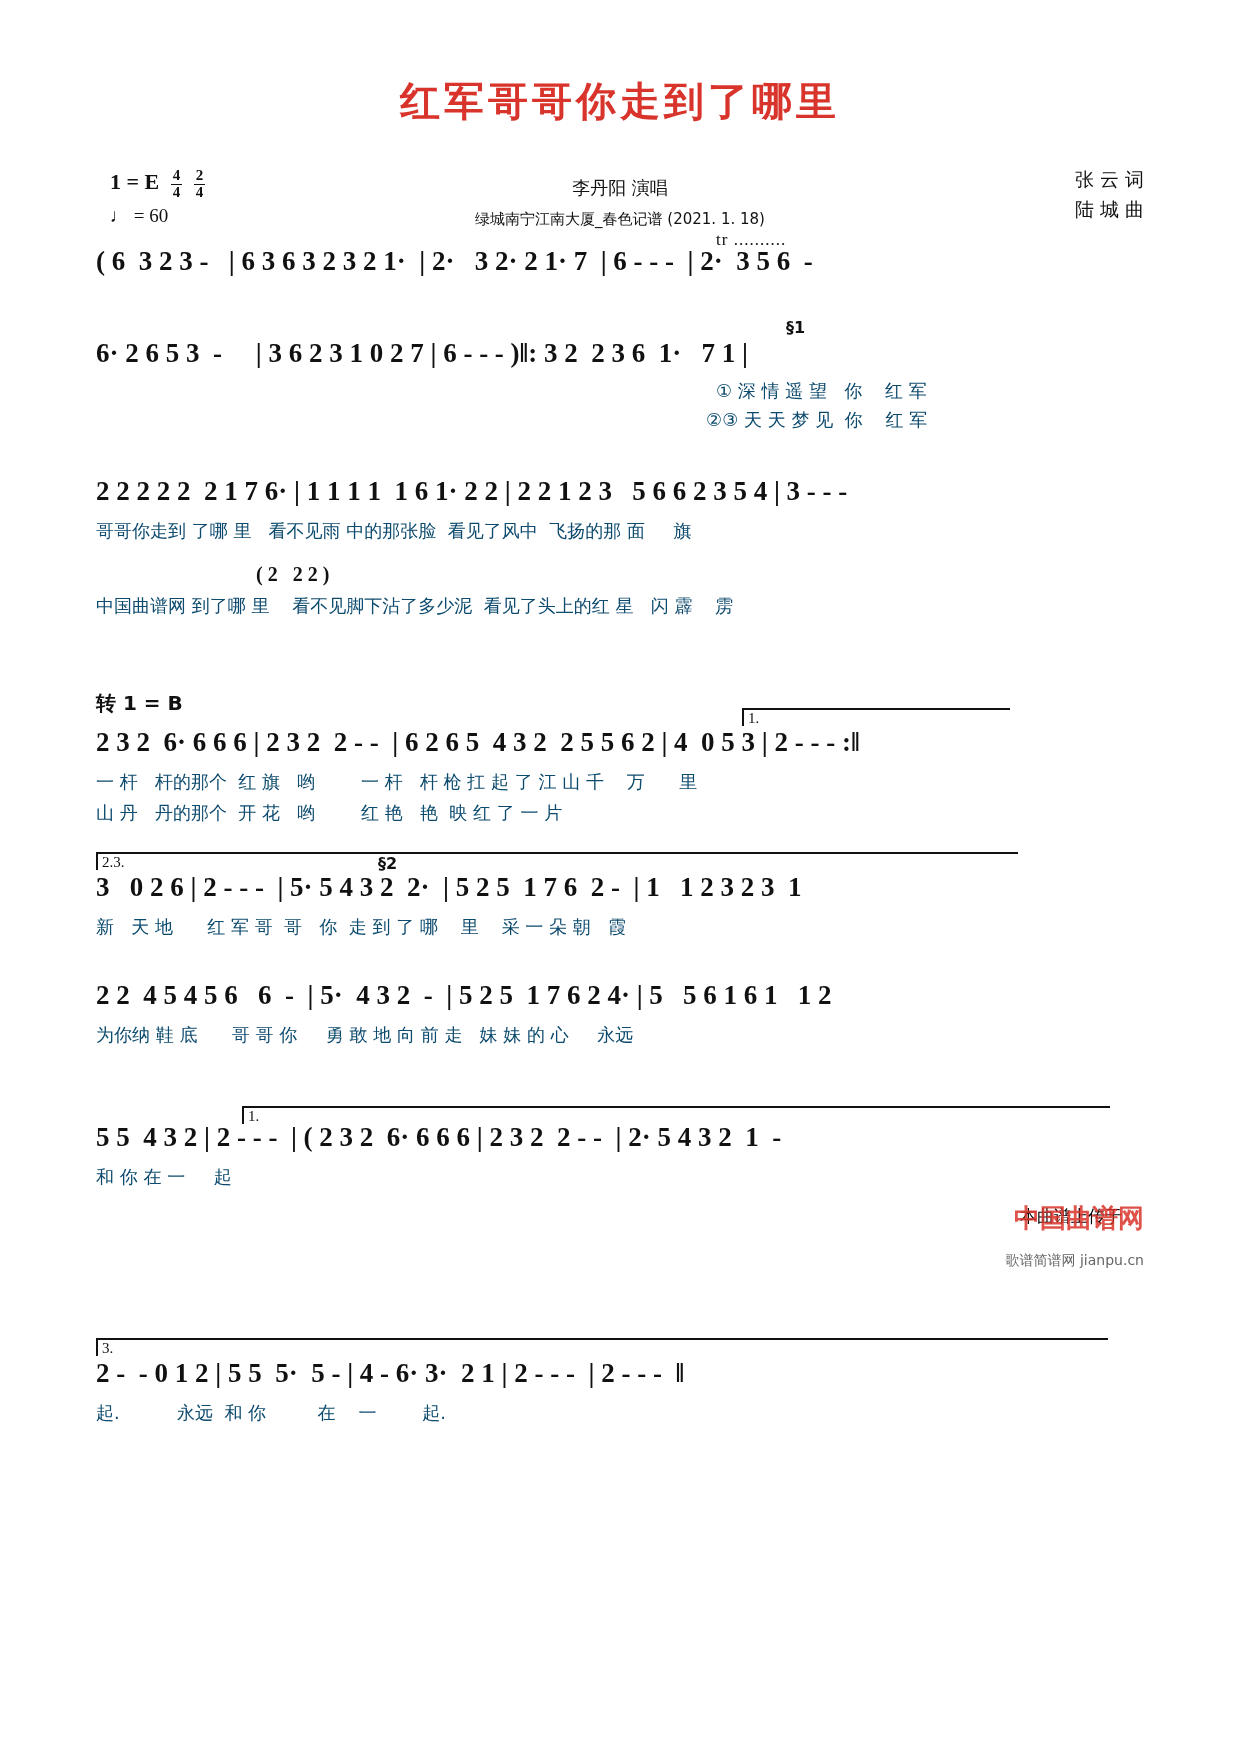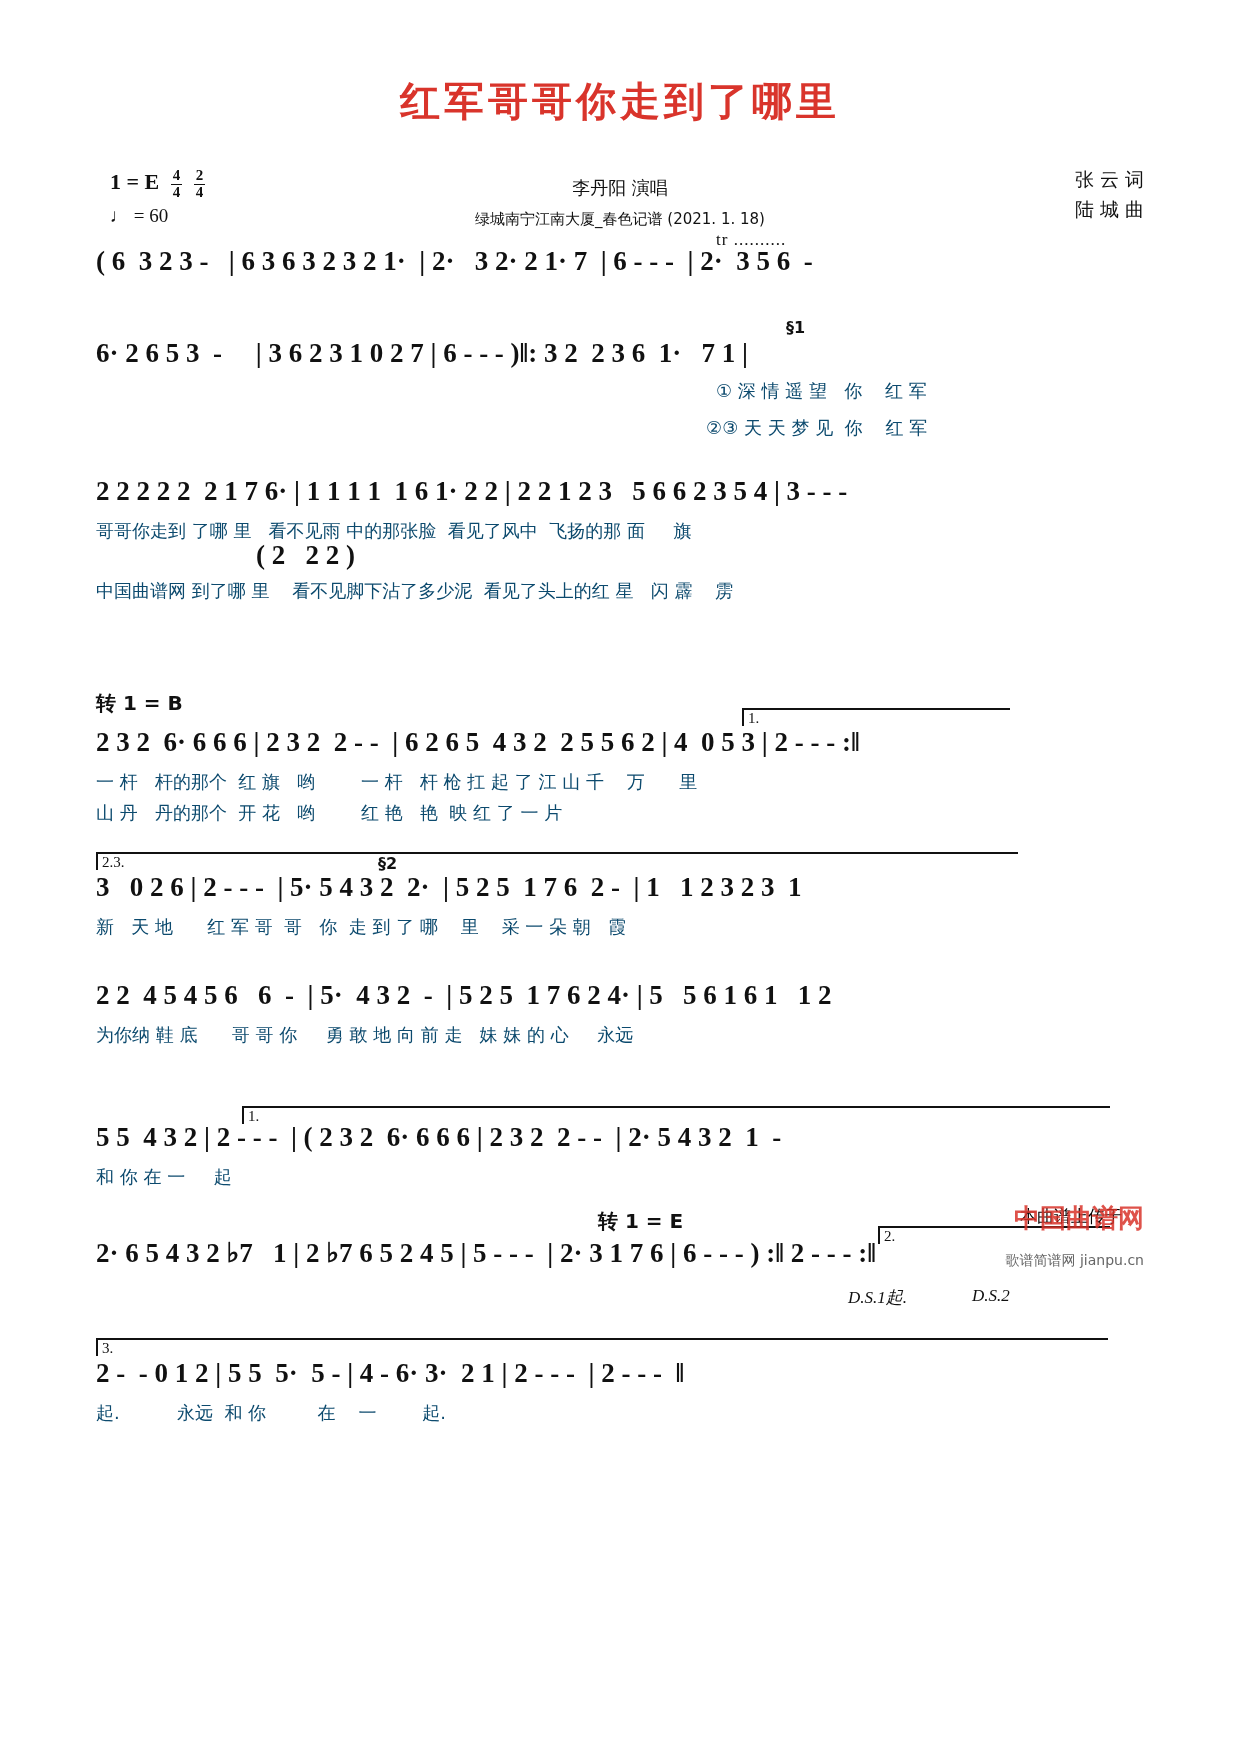--- a/index.html
+++ b/index.html
@@ -202,27 +202,27 @@
 
   <div class="system" style="top:248px;">
     <div class="tr-mark" style="left:620px; top:-18px;">tr ..........</div>
     <div class="notes">( 6  3 2 3 -   | 6 3 6 3 2 3 2 1·  | 2·   3 2· 2 1· 7  | 6 - - -  | 2·  3 5 6  -</div>
   </div>
 
   <div class="system" style="top:340px;">
     <div class="small-lab" style="position:absolute; left:690px; top:-22px; font-weight:bold;">§1</div>
     <div class="notes">6· 2 6 5 3  -     | 3 6 2 3 1 0 2 7 | 6 - - - )‖: 3 2  2 3 6  1·   7 1 |</div>
     <div class="lyrics" style="margin-top:12px; margin-left:620px;">① 深 情 遥 望   你    红 军</div>
-    <div class="lyrics" style="margin-top:14px; margin-left:610px;">②③ 天 天 梦 见  你    红 军</div>
+    <div class="lyrics" style="margin-top:6px; margin-left:610px;">②③ 天 天 梦 见  你    红 军</div>
   </div>
 
   <div class="system" style="top:478px;">
     <div class="notes">2 2 2 2 2  2 1 7 6· | 1 1 1 1  1 6 1· 2 2 | 2 2 1 2 3   5 6 6 2 3 5 4 | 3 - - -</div>
     <div class="lyrics" style="margin-top:14px;">哥哥你走到 了哪 里   看不见雨 中的那张脸  看见了风中  飞扬的那 面     旗</div>
-    <div class="notes" style="margin-left:160px; font-size:27px;">( 2   2 2 )</div>
+    <div class="notes" style="margin-top:22px; margin-left:160px; font-size:20px;">( 2   2 2 )</div>
     <div class="lyrics" style="margin-top:10px;">中国曲谱网 到了哪 里    看不见脚下沾了多少泥  看见了头上的红 星   闪 霹    雳</div>
   </div>
 
   <div class="system" style="top:690px;">
     <div class="modulation">转 1 = B</div>
     <div class="ending-bracket" style="left:646px; top:18px; width:266px;"></div>
     <div class="ending-num" style="left:652px; top:20px;">1.</div>
     <div class="notes" style="margin-top:12px;">2 3 2  6· 6 6 6 | 2 3 2  2 - -  | 6 2 6 5  4 3 2  2 5 5 6 2 | 4  0 5 3 | 2 - - - :‖</div>
     <div class="lyrics" style="margin-top:14px;">一 杆   杆的那个  红 旗   哟        一 杆   杆 枪 扛 起 了 江 山 千    万      里</div>
     <div class="lyrics" style="margin-top:8px;">山 丹   丹的那个  开 花   哟        红 艳   艳  映 红 了 一 片</div>
@@ -241,28 +241,20 @@
     <div class="lyrics" style="margin-top:14px;">为你纳 鞋 底      哥 哥 你     勇 敢 地 向 前 走   妹 妹 的 心     永远</div>
   </div>
 
   <div class="system" style="top:1106px;">
     <div class="ending-bracket" style="left:146px; top:0px; width:866px;"></div>
     <div class="ending-num" style="left:152px; top:2px;">1.</div>
     <div class="notes" style="margin-top:18px;">5 5  4 3 2 | 2 - - -  | ( 2 3 2  6· 6 6 6 | 2 3 2  2 - -  | 2· 5 4 3 2  1  -</div>
     <div class="lyrics" style="margin-top:14px;">和 你 在 一     起</div>
   </div>
 
-  <div class="system" style="top:1208px;">
-    <div class="modulation" style="position:absolute; left:502px; top:0px;">转 1 = E</div>
-    <div class="ending-bracket" style="left:782px; top:18px; width:230px;"></div>
-    <div class="ending-num" style="left:788px; top:20px;">2.</div>
-    <div class="notes" style="margin-top:32px;">2· 6 5 4 3 2 ♭7   1 | 2 ♭7 6 5 2 4 5 | 5 - - -  | 2· 3 1 7 6 | 6 - - - ) :‖ 2 - - - :‖</div>
-    <div class="ds-mark" style="left:752px; top:78px;">D.S.1起.</div>
-    <div class="ds-mark" style="left:876px; top:78px;">D.S.2</div>
-  </div>
 
   <div class="system" style="top:1338px;">
     <div class="ending-bracket" style="left:0px; top:0px; width:1010px;"></div>
     <div class="ending-num" style="left:6px; top:2px;">3.</div>
     <div class="notes" style="margin-top:22px;">2 -  - 0 1 2 | 5 5  5·  5 - | 4 - 6· 3·  2 1 | 2 - - -  | 2 - - -  ‖</div>
     <div class="lyrics" style="margin-top:14px;">起.          永远  和 你         在    一        起.</div>
   </div>
 
   <div class="footer-note">本曲谱上传于</div>
   <div class="footer-logo">中国曲谱网</div>

